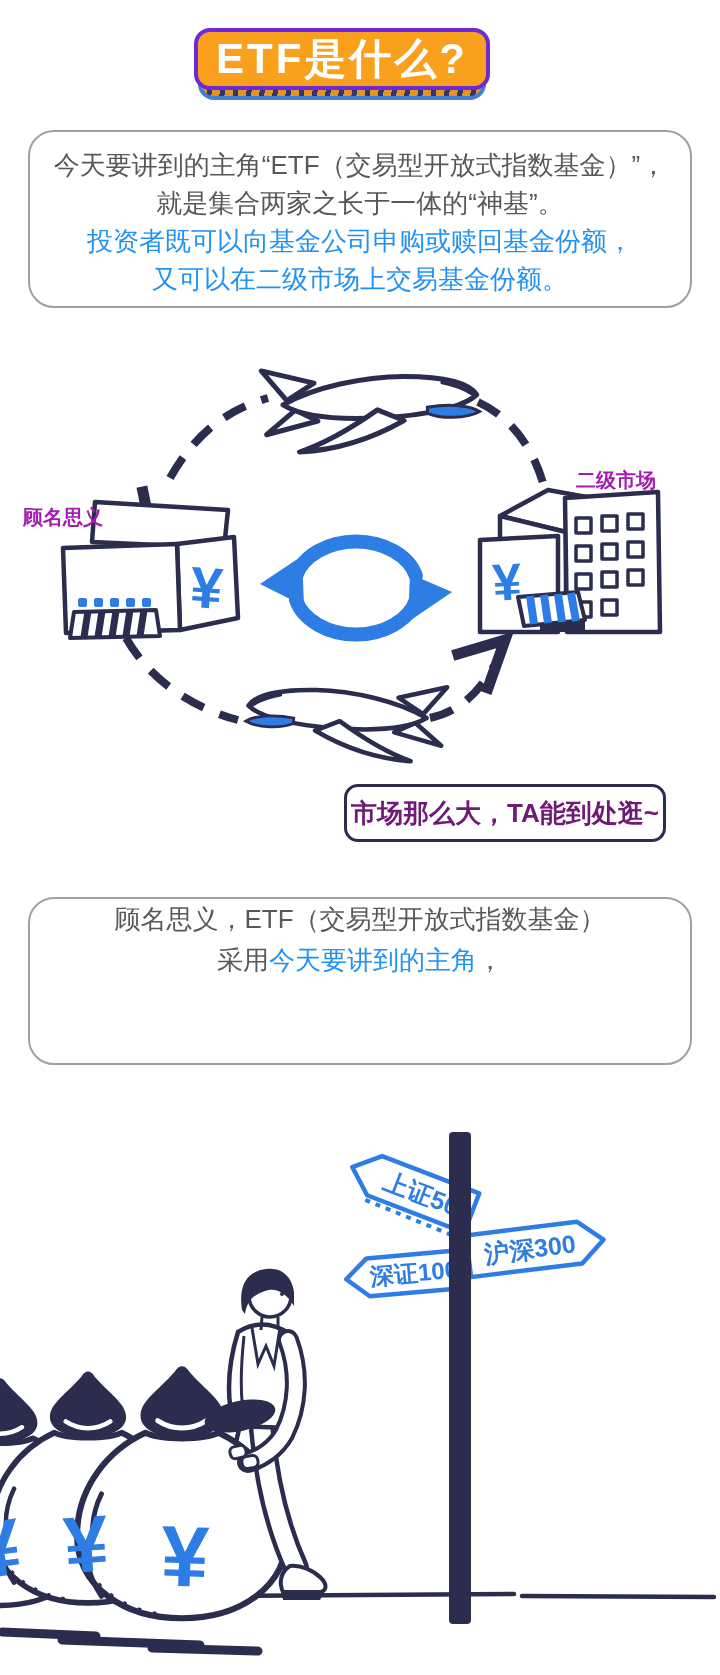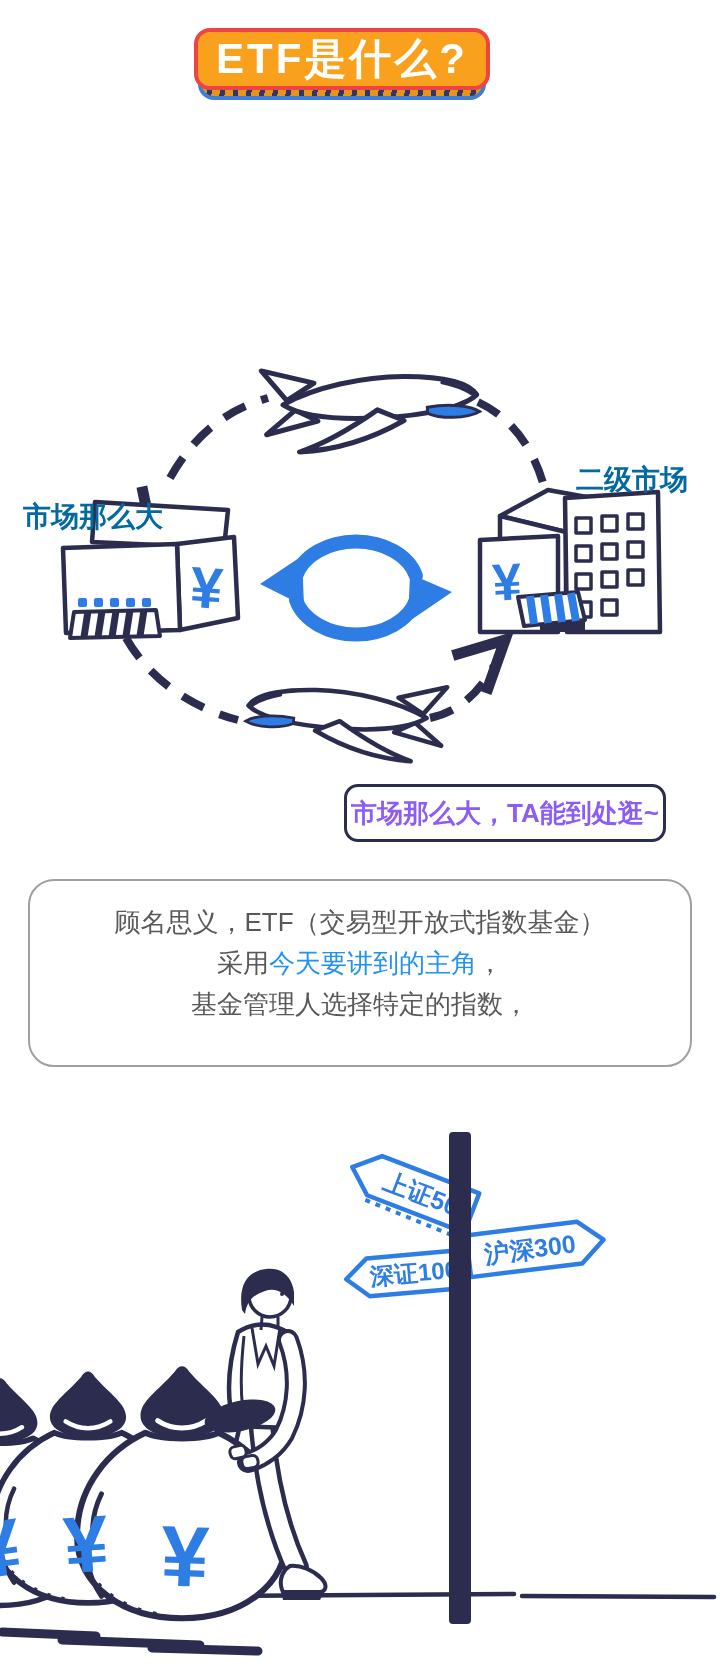--- a/index.html
+++ b/index.html
@@ -10,59 +10,65 @@
   }
   
   .badge-shadow {
     position:absolute; left:198px; top:40px; width:288px; height:60px;
     border-radius:16px; border:4px solid #3f7ed9;
     background:repeating-linear-gradient(100deg,#343567 0 5px,#e6941a 5px 13px);
     z-index:1;
   }
   .badge {
     position:absolute; left:194px; top:28px; width:296px; height:62px;
-    background:#f9a11c; border:4px solid #ef4444; border-radius:16px;
+    background:#f9a11c; border:4px solid #6d28d9; border-radius:16px;
     display:flex; align-items:center; justify-content:center;
     color:#ffffff; font-size:42px; font-weight:bold; letter-spacing:3px; z-index:2;
   }
   
   .text-box {
     position:absolute; left:28px; width:664px;
     border:2px solid #a0a0a0; border-radius:26px; background:#ffffff;
     text-align:center; font-size:26px; color:#58585a;
   }
   .box-intro { top:130px; height:178px; padding-top:14px; line-height:38px; }
-  .box-def   { top:879px; height:188px; padding-top:21px; line-height:41px; }
+  .box-def   { top:897px; height:168px; padding-top:0; line-height:41px; }
   .t-dark { color:#58585a; }
   .t-blue { color:#2191f4; }
   
   .diagram1 { position:absolute; left:0; top:350px; width:720px; height:450px; }
-  .mkt-label { position:absolute; font-size:28px; font-weight:bold; color:#0369a1; line-height:30px; }
+  .mkt-label { position:absolute; font-size:20px; font-weight:bold; color:#a21caf; line-height:30px; }
   .label-primary { left:23px; top:502px; }
   .label-secondary { left:576px; top:465px; }
   .bubble {
     position:absolute; left:344px; top:784px; width:322px; height:58px;
     border:3px solid #2b2c4e; border-radius:14px; background:#ffffff;
     display:flex; align-items:center; justify-content:center;
-    color:#8b5cf6; font-size:26px; font-weight:bold;
+    color:#701a75; font-size:26px; font-weight:bold;
   }
   
   .diagram2 { position:absolute; left:0; top:1124px; width:720px; height:551px; }
   svg text { font-family:"Liberation Sans","DejaVu Sans",sans-serif; }
 </style>
 </head>
 <body>
 
 <div class="page">
 
   <div class="badge-shadow"></div>
   <div class="badge">
     <span>ETF是什么?</span>
   </div>
 
+  <div class="text-box box-intro">
+    <div class="t-dark">今天要讲到的主角“ETF（交易型开放式指数基金）”，</div>
+    <div class="t-dark">就是集合两家之长于一体的“神基”。</div>
+    <div class="t-blue">投资者既可以向基金公司申购或赎回基金份额，</div>
+    <div class="t-blue">又可以在二级市场上交易基金份额。</div>
+  </div>
 
   <svg class="diagram1" viewBox="0 0 720 450">
     <defs>
       <g id="plane">
         <path d="M -88,-6 L -112,-37 L -60,-22 Z" fill="#ffffff" stroke="#2b2c4e" stroke-width="5" stroke-linejoin="round"></path>
         <path d="M -80,4 L -110,27 L -58,16 Z" fill="#ffffff" stroke="#2b2c4e" stroke-width="5" stroke-linejoin="round"></path>
         <path d="M -92,-2 C -60,-18 -10,-26 30,-24 C 70,-22 95,-14 102,-2 C 88,10 50,16 5,16 C -40,16 -75,10 -92,-2 Z" fill="#ffffff" stroke="#2b2c4e" stroke-width="5" stroke-linejoin="round"></path>
         <path d="M 2,8 C -30,28 -56,40 -78,46 C -40,46 -4,36 28,20 Z" fill="#ffffff" stroke="#2b2c4e" stroke-width="5" stroke-linejoin="round"></path>
         <path d="M 52,8 C 75,5 96,9 104,15 C 90,22 64,20 52,14 Z" fill="#2e7de5" stroke="#2b2c4e" stroke-width="3"></path>
         <path d="M 68,-16 C 84,-12 94,-6 99,-2" fill="none" stroke="#2b2c4e" stroke-width="3.5" stroke-linecap="round"></path>
@@ -126,33 +132,32 @@
       <path d="M 296,226 A 62,46 0 0 1 416,226" fill="none" stroke="#2e7de5" stroke-width="14" stroke-linecap="round"></path>
       <path d="M 416,250 A 62,46 0 0 1 296,250" fill="none" stroke="#2e7de5" stroke-width="14" stroke-linecap="round"></path>
       <polygon points="260,234 302,206 304,256" fill="#2e7de5"></polygon>
       <polygon points="452,242 410,224 408,272" fill="#2e7de5"></polygon>
     </g>
 
     <use href="#plane" transform="translate(375,52) rotate(-3)"></use>
     <use href="#plane" transform="translate(342,364) rotate(4) scale(-0.92,0.92)"></use>
   </svg>
 
-  <div class="mkt-label label-primary">市场那么大</div>
+  <div class="mkt-label label-primary">顾名思义</div>
   <div class="mkt-label label-secondary">二级市场</div>
 
   <div class="bubble">
     <span>市场那么大，TA能到处逛~</span>
   </div>
 
   <div class="text-box box-def">
     <div class="t-dark">顾名思义，ETF（交易型开放式指数基金）</div>
     <div>
       <span class="t-dark">采用</span><span class="t-blue">今天要讲到的主角</span><span class="t-dark">，</span>
     </div>
-    <div class="t-dark">基金管理人选择特定的指数，</div>
   </div>
 
   <svg class="diagram2" viewBox="0 0 720 551">
     <defs>
       <g id="bagShape">
         <path d="M -6,-128 C -20,-112 -34,-104 -34,-92 C -34,-80 -18,-74 0,-74 C 18,-74 34,-80 34,-92 C 34,-104 20,-112 6,-128 C 2,-134 -2,-134 -6,-128 Z" fill="#2b2c4e"></path>
         <path d="M -20,-88 C -8,-80 8,-80 20,-88" fill="none" stroke="#ffffff" stroke-width="4" stroke-linecap="round"></path>
         <path d="M -30,-78 C -60,-64 -86,-34 -86,6 C -86,48 -48,74 0,74 C 48,74 86,48 86,6 C 86,-34 60,-64 30,-78 C 18,-72 -18,-72 -30,-78 Z" fill="#ffffff" stroke="#2b2c4e" stroke-width="5" stroke-linejoin="round"></path>
         <path d="M -66,-28 q -9,18 -7,38 M -78,26 q 3,17 12,30" fill="none" stroke="#2b2c4e" stroke-width="4" stroke-linecap="round"></path>
         <path d="M -82,24 A 80,62 0 0 0 -16,72" fill="none" stroke="#2b2c4e" stroke-width="5" stroke-dasharray="3 10"></path>

